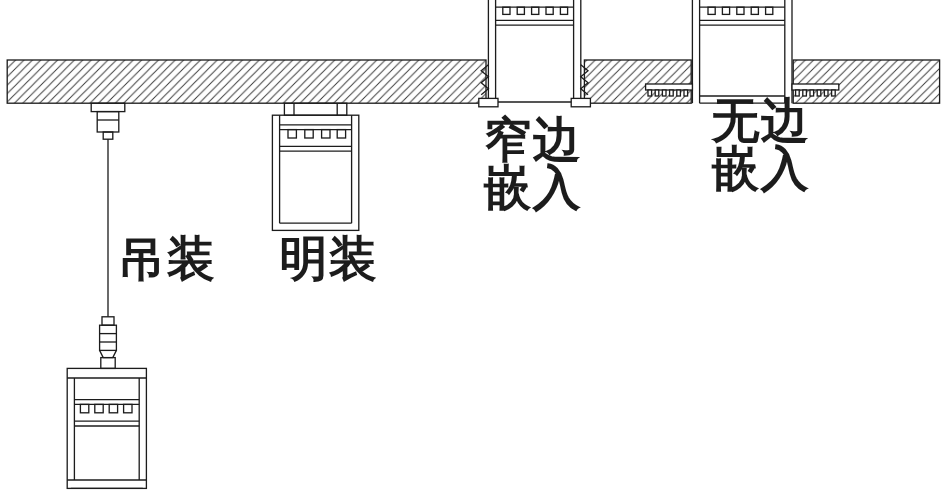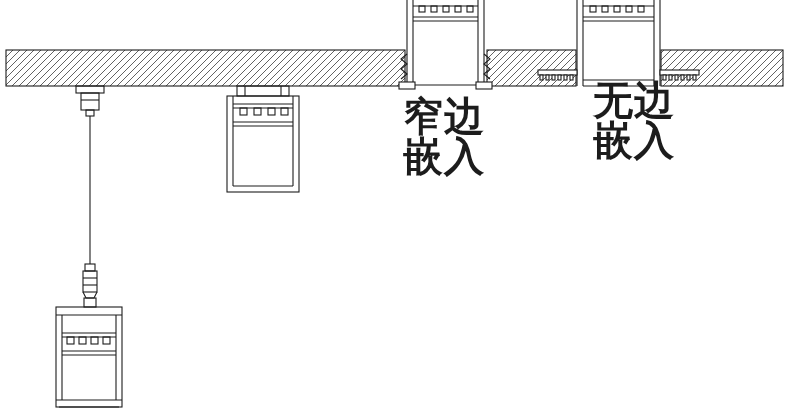--- a/index.html
+++ b/index.html
@@ -151,21 +151,23 @@
         <rect x="675" y="75" width="3" height="5" fill="#ffffff"></rect>
         <rect x="681" y="75" width="3" height="5" fill="#ffffff"></rect>
         <rect x="687" y="75" width="3" height="5" fill="#ffffff"></rect>
         <rect x="693" y="75" width="3" height="5" fill="#ffffff"></rect>
       </g>
       <line x1="583" y1="80" x2="654" y2="80"></line>
       <line x1="583" y1="86" x2="654" y2="86"></line>
     </g>
   </svg>
 
+  <div class="label" style="left:98px; top:196px;">吊装</div>
 
+  <div class="label" style="left:233px; top:196px;">明装</div>
 
   <div class="label" style="left:403px; top:97px;">窄边
 嵌入</div>
 
   <div class="label" style="left:593px; top:81px;">无边
 嵌入</div>
 
 </div>
 
 </body></html>

